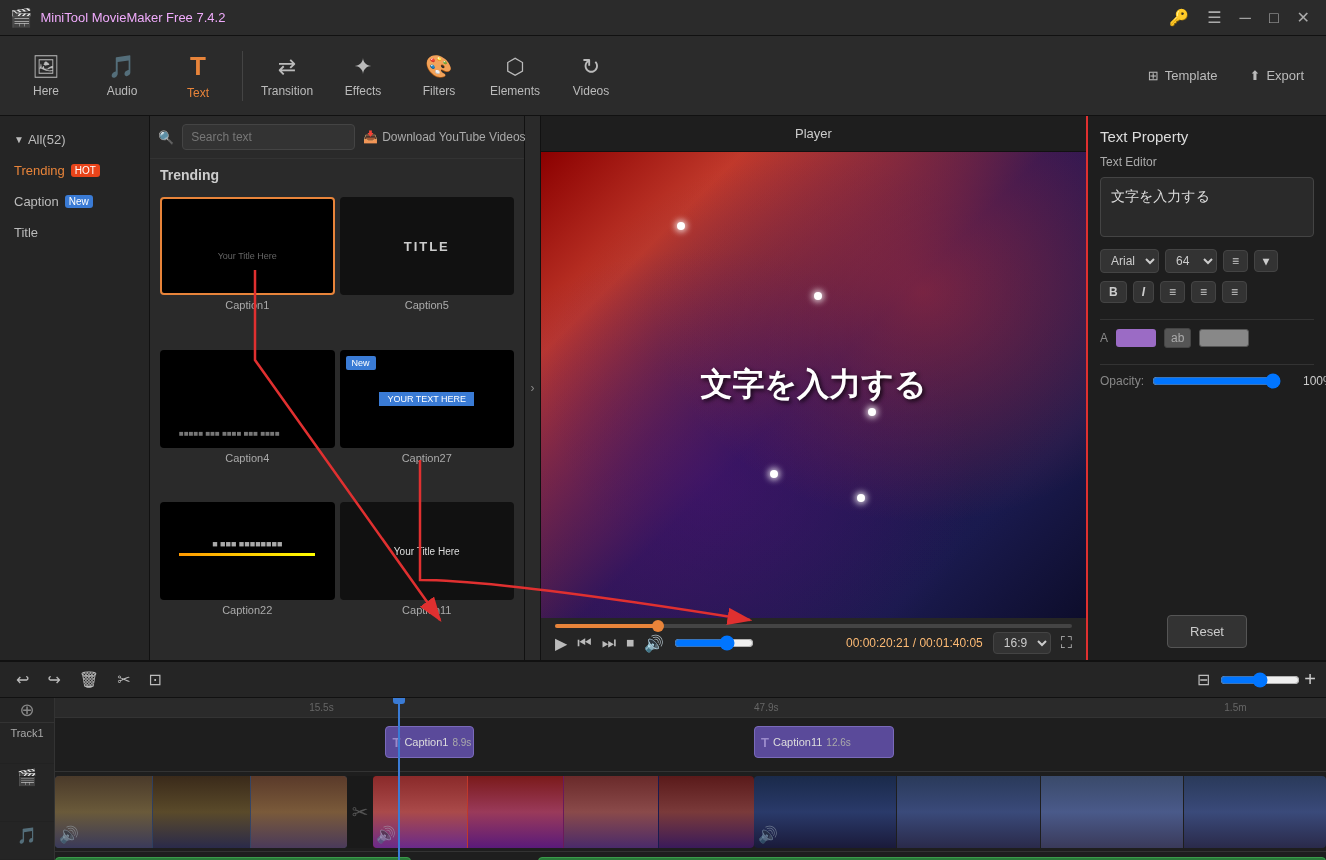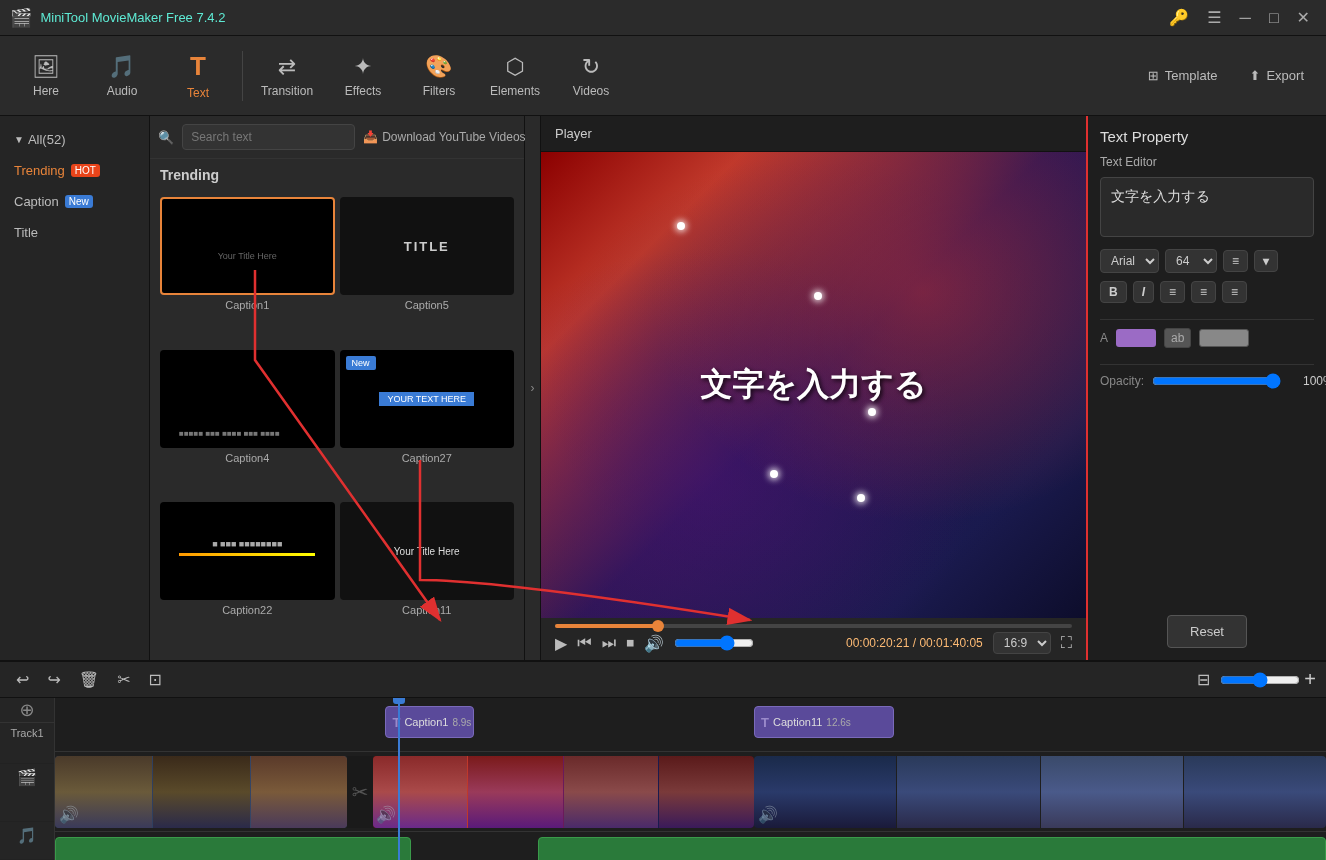--- a/index.html
+++ b/index.html
@@ -5,21 +5,21 @@
     * { box-sizing: border-box; margin: 0; padding: 0; }
     body { background: #1a1a1a; color: #ccc; font-family: 'Segoe UI', sans-serif; font-size: 13px; overflow: hidden; width: 1326px; height: 860px; }
 
     
     #titlebar {
       display: flex; align-items: center; justify-content: space-between;
       background: #2b2b2b; height: 36px; padding: 0 10px;
       border-bottom: 1px solid #111;
     }
     #titlebar .left { display: flex; align-items: center; gap: 8px; }
-    #titlebar .title { font-size: 13px; color: #5eead4; }
+    #titlebar .title { font-size: 13px; color: #f0abfc; }
     #titlebar .controls { display: flex; gap: 6px; }
     #titlebar .ctrl-btn { background: none; border: none; color: #aaa; font-size: 16px; cursor: pointer; padding: 2px 6px; }
 
     
     #toolbar {
       display: flex; align-items: center;
       background: #2b2b2b; height: 80px; padding: 0 10px; gap: 4px;
       border-bottom: 1px solid #111;
     }
     .tool-btn {
@@ -114,21 +114,21 @@
     .caption22-bar { width: 80%; height: 3px; background: linear-gradient(to right, #f90, #ff0); margin-top: 4px; }
 
     
     .panel-collapse { width: 16px; background: #2a2a2a; border-right: 1px solid #111; display: flex; align-items: center; justify-content: center; cursor: pointer; }
 
     
     #player-area {
       flex: 1; background: #1e1e1e; display: flex; flex-direction: column;
     }
     .player-header {
-      display: flex; align-items: center; justify-content: flex-start;
+      display: flex; align-items: center; justify-content: center;
       padding: 0 14px; height: 36px; border-bottom: 1px solid #111;
     }
     .player-title { color: #ccc; font-size: 13px; }
     .player-video {
       flex: 1; background: #000; position: relative; display: flex; align-items: center; justify-content: center;
     }
     .video-overlay-text {
       position: absolute; font-size: 32px; color: white; font-weight: bold;
       text-shadow: 2px 2px 4px rgba(0,0,0,0.8);
       display: flex; align-items: center; gap: 4px;
@@ -501,20 +501,25 @@
       <div class="tl-label-row" style="height:80px; background:#252525;">
         <span class="tl-label-icon">🎬</span>
       </div>
       <div class="tl-label-row" style="height:50px; background:#252525;">
         <span class="tl-label-icon">🎵</span>
       </div>
     </div>
 
     <div class="timeline-content" style="position:relative;">
 
+      <div class="tl-ruler">
+        <span class="tl-mark" style="left:20%;">15.5s</span>
+        <span class="tl-mark" style="left:55%;">47.9s</span>
+        <span class="tl-mark" style="left:92%;">1.5m</span>
+      </div>
 
       <div class="playhead">
         <div class="playhead-top"></div>
       </div>
 
       <div class="tl-track" style="height:54px; position:relative; background:#1e1e1e; border-bottom:1px solid #333;">
         <div class="caption-clip" style="left:26%; width:7%;">
           <span class="t-icon">T</span>
           <span>Caption1</span>
           <span style="color:#aaa;font-size:10px;">8.9s</span>

